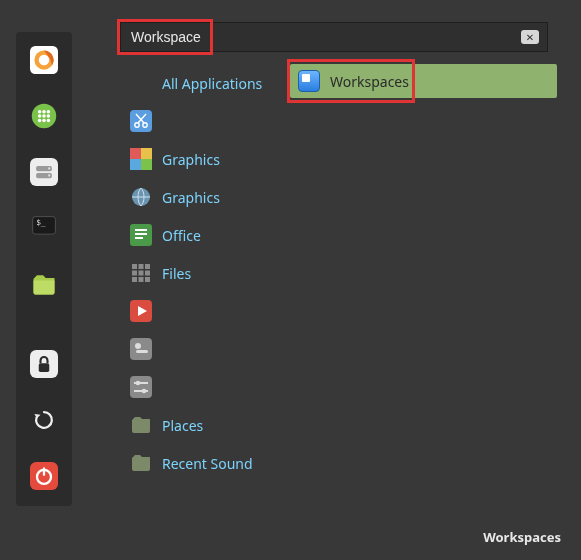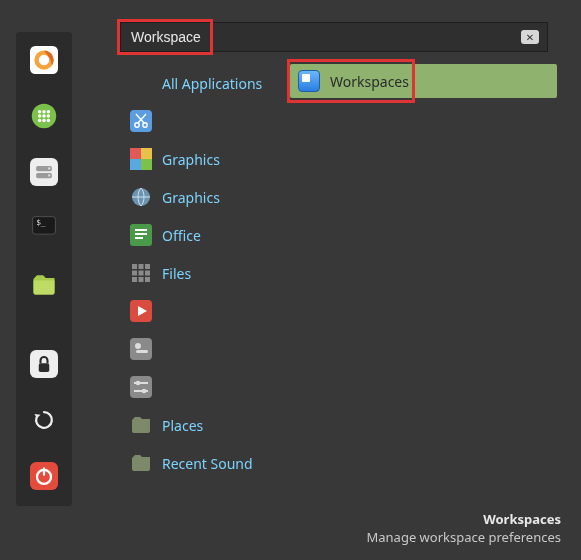--- a/index.html
+++ b/index.html
@@ -287,14 +287,13 @@
 <div class="results">
   <div class="result-item">
     <div class="result-icon"></div>
     <span>Workspaces</span>
   </div>
 </div>
 <div class="result-hl"></div>
 
 <div class="footer">
   <div class="ft-title">Workspaces</div>
-  <div>Manage workspace preferences</div>
 </div>
 
 </body></html>

